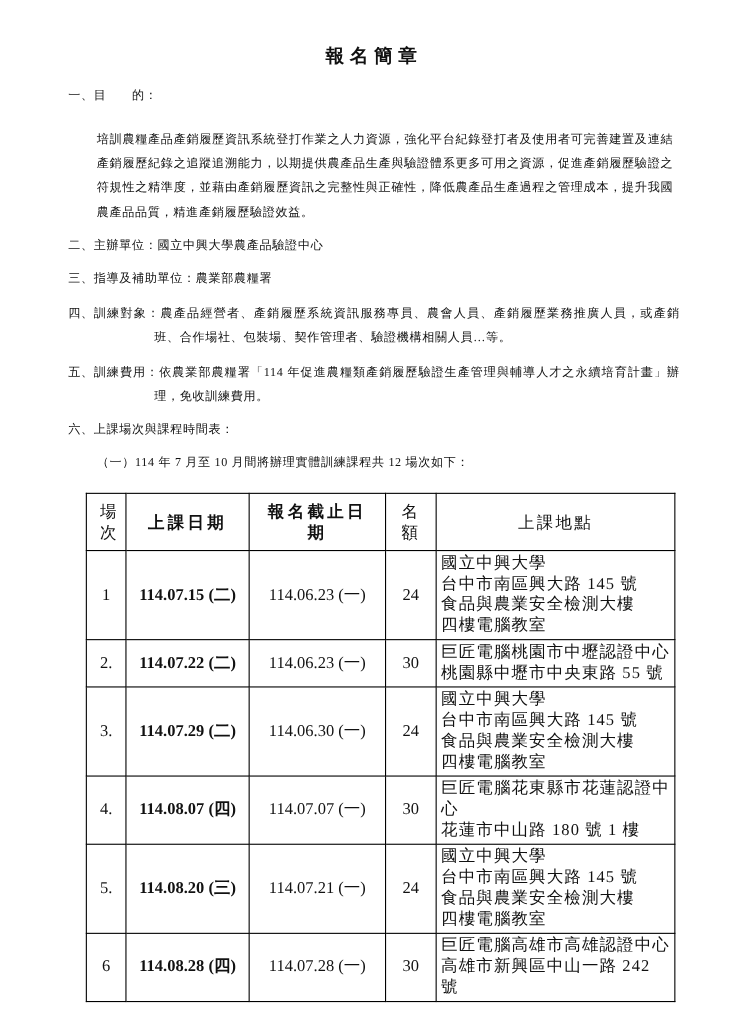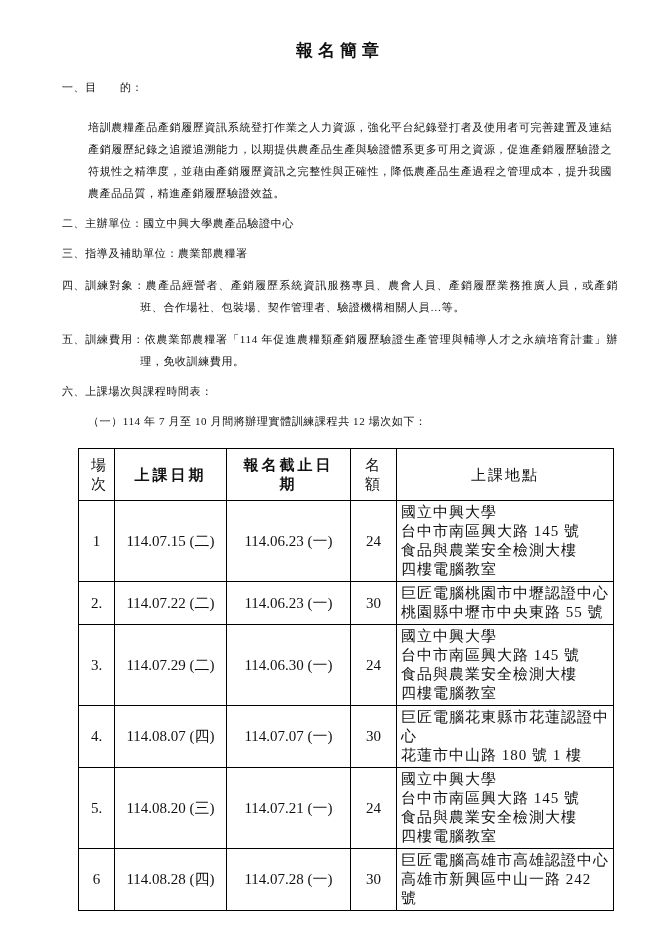--- a/index.html
+++ b/index.html
@@ -38,21 +38,21 @@
   .course col.c3 { width:124px; }
   .course col.c4 { width:46px; }
   .course col.c5 { width:217px; }
   .course th, .course td { border:1.5px solid #000; }
   .course th {
     font-weight:normal; letter-spacing:2px; padding:7px 12px 6px; font-size:15px;margin-left:12px;
   }
   .course th.bold { font-weight:bold; letter-spacing:3px; }
   .course td { line-height:19px; padding:2px 0;margin-left:36px; }
   .c-no, .c-quota, .c-date, .c-deadline { text-align:center; }
-  .c-date { font-weight:normal; }
+  .c-date { font-weight:bold; }
   .c-loc { padding:2px 4px !important; }
   .c-loc div { line-height:19px; letter-spacing:1px; }
 </style>
 </head>
 <body>
 
 <div class="page">
 
   <h2 class="doc-subtitle">報名簡章</h2>
 

